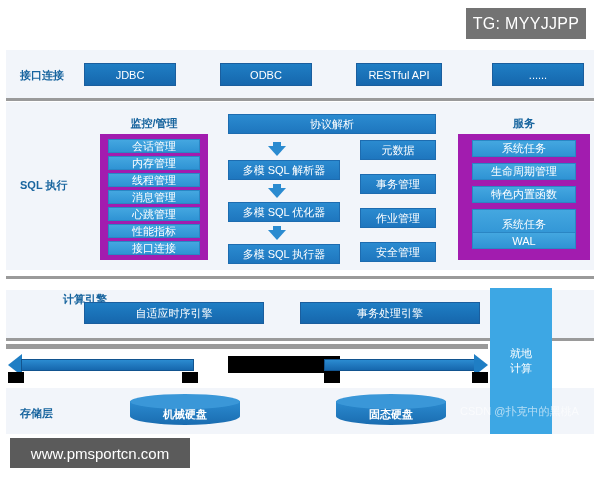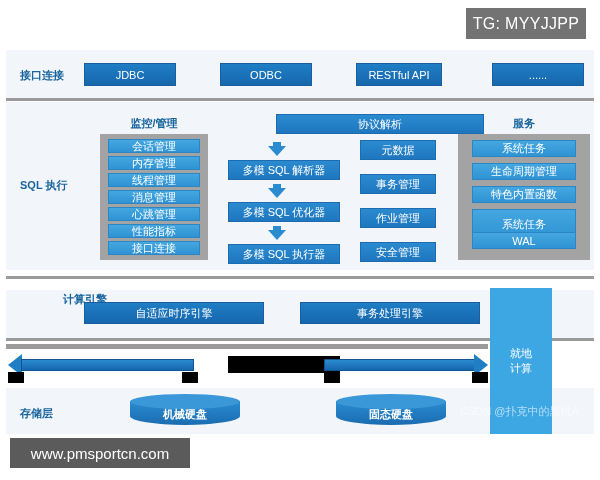--- a/index.html
+++ b/index.html
@@ -103,21 +103,21 @@
   }
   .bx.mid {
     background: linear-gradient(180deg,#2b8bd0 0%,#1e76be 100%);
     border-color: #1d6cb0;
   }
 
   
   .panel {
     position: absolute;
     box-sizing: border-box;
-    background: #a3a3a3;
+    background: #a21caf;
   }
   .col-title {
     position: absolute;
     font-size: 11px;
     font-weight: bold;
     color: #17649e;
     white-space: nowrap;
     text-align: center;
   }
 
@@ -235,21 +235,21 @@
     <div class="panel" style="left:94px; top:32px; width:108px; height:126px;">
       <div class="bx light" style="left:8px;  top:5px;   width:92px; height:14px;">会话管理</div>
       <div class="bx light" style="left:8px;  top:22px;  width:92px; height:14px;">内存管理</div>
       <div class="bx light" style="left:8px;  top:39px;  width:92px; height:14px;">线程管理</div>
       <div class="bx light" style="left:8px;  top:56px;  width:92px; height:14px;">消息管理</div>
       <div class="bx light" style="left:8px;  top:73px;  width:92px; height:14px;">心跳管理</div>
       <div class="bx light" style="left:8px;  top:90px;  width:92px; height:14px;">性能指标</div>
       <div class="bx light" style="left:8px;  top:107px; width:92px; height:14px;">接口连接</div>
     </div>
 
-    <div class="bx mid" style="left:222px; top:12px; width:208px; height:20px;margin-left:48px;">协议解析</div>
+    <div class="bx mid" style="left:222px; top:12px; width:208px; height:20px;">协议解析</div>
 
     <div class="arrow-down" style="left:262px; top:44px;"></div>
     <div class="bx mid" style="left:222px; top:58px;  width:112px; height:20px;">多模 SQL 解析器</div>
 
     <div class="arrow-down" style="left:262px; top:86px;"></div>
     <div class="bx mid" style="left:222px; top:100px; width:112px; height:20px;">多模 SQL 优化器</div>
 
     <div class="arrow-down" style="left:262px; top:128px;"></div>
     <div class="bx mid" style="left:222px; top:142px; width:112px; height:20px;">多模 SQL 执行器</div>
 

